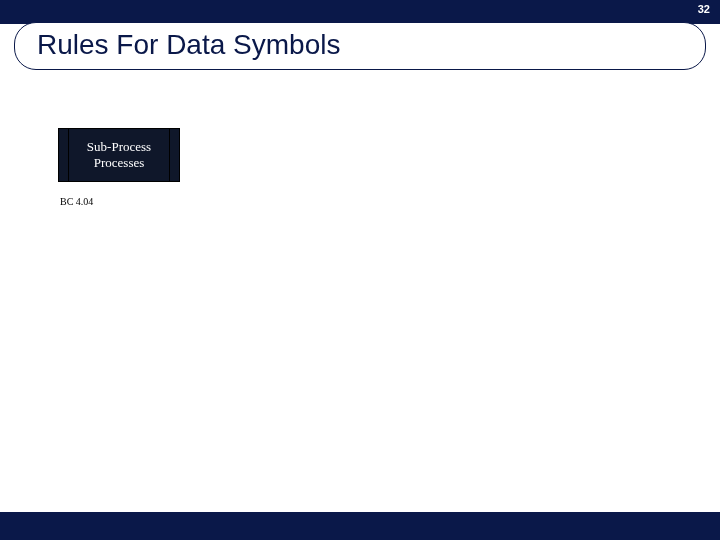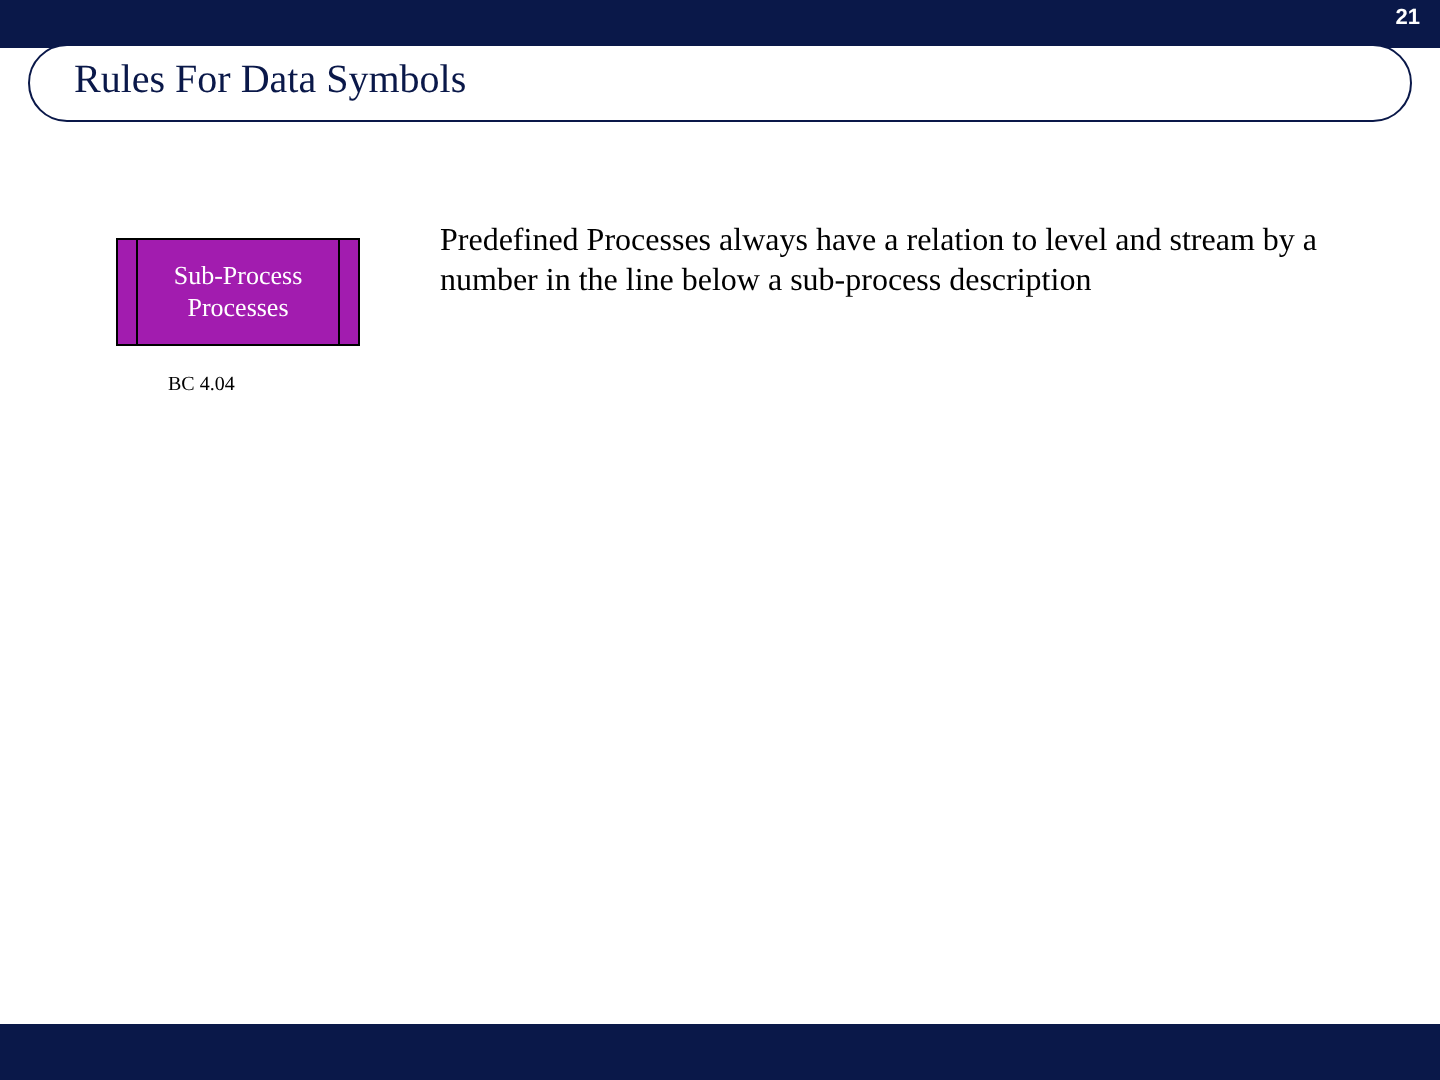--- a/index.html
+++ b/index.html
@@ -29,38 +29,38 @@
   .title-bar {
     margin: 0 14px;
     background: #fff;
     border: 1px solid #0a1849;
     border-radius: 22px;
     padding: 6px 22px 8px 22px;
     position: relative;
     top: -2px;
   }
   .title-text {
-    font-size: 20px;
+    font-size: 28px;
     color: #0a1849;
-    font-family: Liberation Serif, serif;
+    font-family: Liberation Sans, sans-serif;
   }
   .content {
     position: relative;
     padding: 48px 30px 0 58px;
   }
   .left-col {
     position: absolute;
     left: 58px;
     top: 56px;
     width: 130px;
   }
   .subprocess-box {
     width: 122px;
     height: 54px;
-    background: #a21caf;
+    background: #0f172a;
     border: 1px solid #000;
     position: relative;
     display: flex;
     align-items: center;
     justify-content: center;
     text-align: center;
   }
   .subprocess-box::before,
   .subprocess-box::after {
     content: "";
@@ -76,21 +76,20 @@
     color: #fff;
     font-size: 13px;
     line-height: 1.25;
     font-family: "Times New Roman", Times, serif;
   }
   .ref-code {
     margin-top: 14px;
     font-size: 10px;
     color: #000;
     padding-left: 2px;
-    margin-left: 24px;
   }
   .right-col {
     margin-left: 162px;
     width: 460px;
   }
   .para {
     font-size: 16px;
     color: #000;
     line-height: 1.25;
     margin-bottom: 18px;
@@ -101,36 +100,35 @@
     bottom: 0;
     width: 100%;
     height: 28px;
     background: #0a1849;
   }
 </style>
 </head>
 <body>
 
 <div class="top-bar">
-  <span class="page-number">21</span>
+  <span class="page-number">32</span>
 </div>
 
 <div class="title-bar">
   <div class="title-text">Rules For Data Symbols</div>
 </div>
 
 <div class="content">
   <div class="left-col">
     <div class="subprocess-box">
       <div class="subprocess-label">
         <span>Sub-Process</span><br>
         <span>Processes</span>
       </div>
     </div>
     <div class="ref-code">BC 4.04</div>
   </div>
 
   <div class="right-col">
-    <p class="para">Predefined Processes always have a relation to level and stream by a number in the line below a sub-process description</p>
   </div>
 </div>
 
 <div class="bottom-bar"></div>
 
 </body></html>

